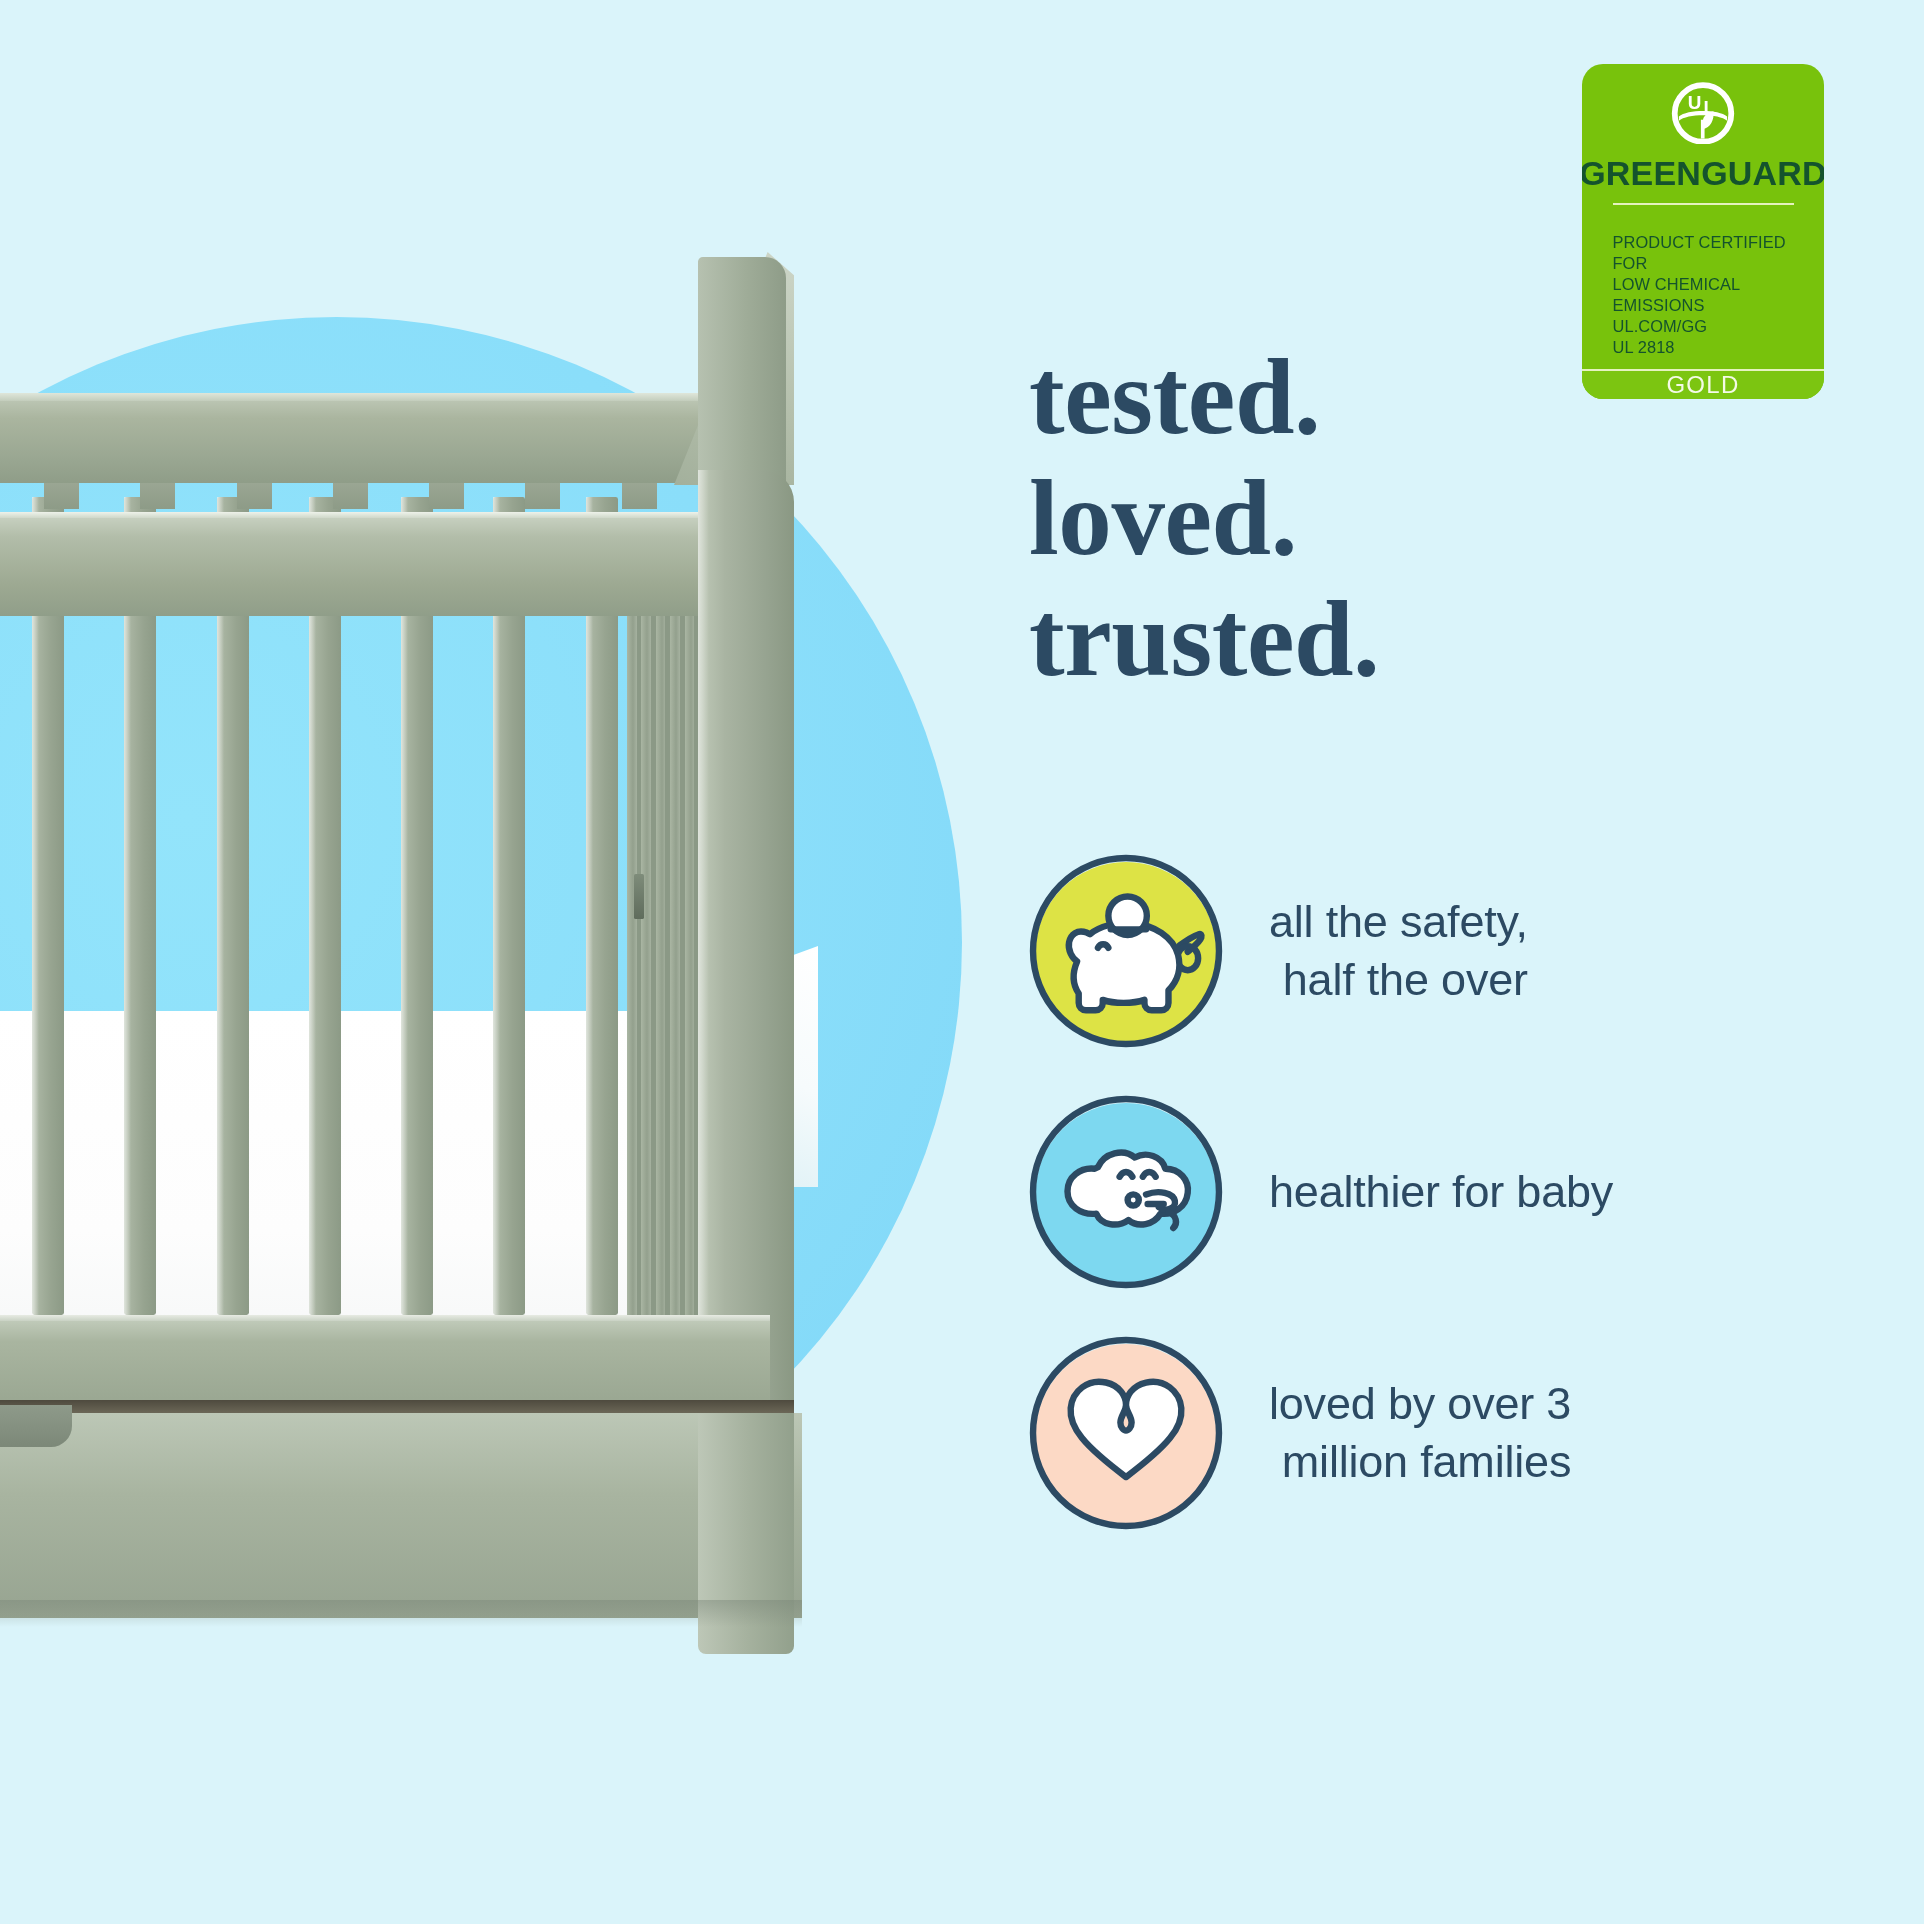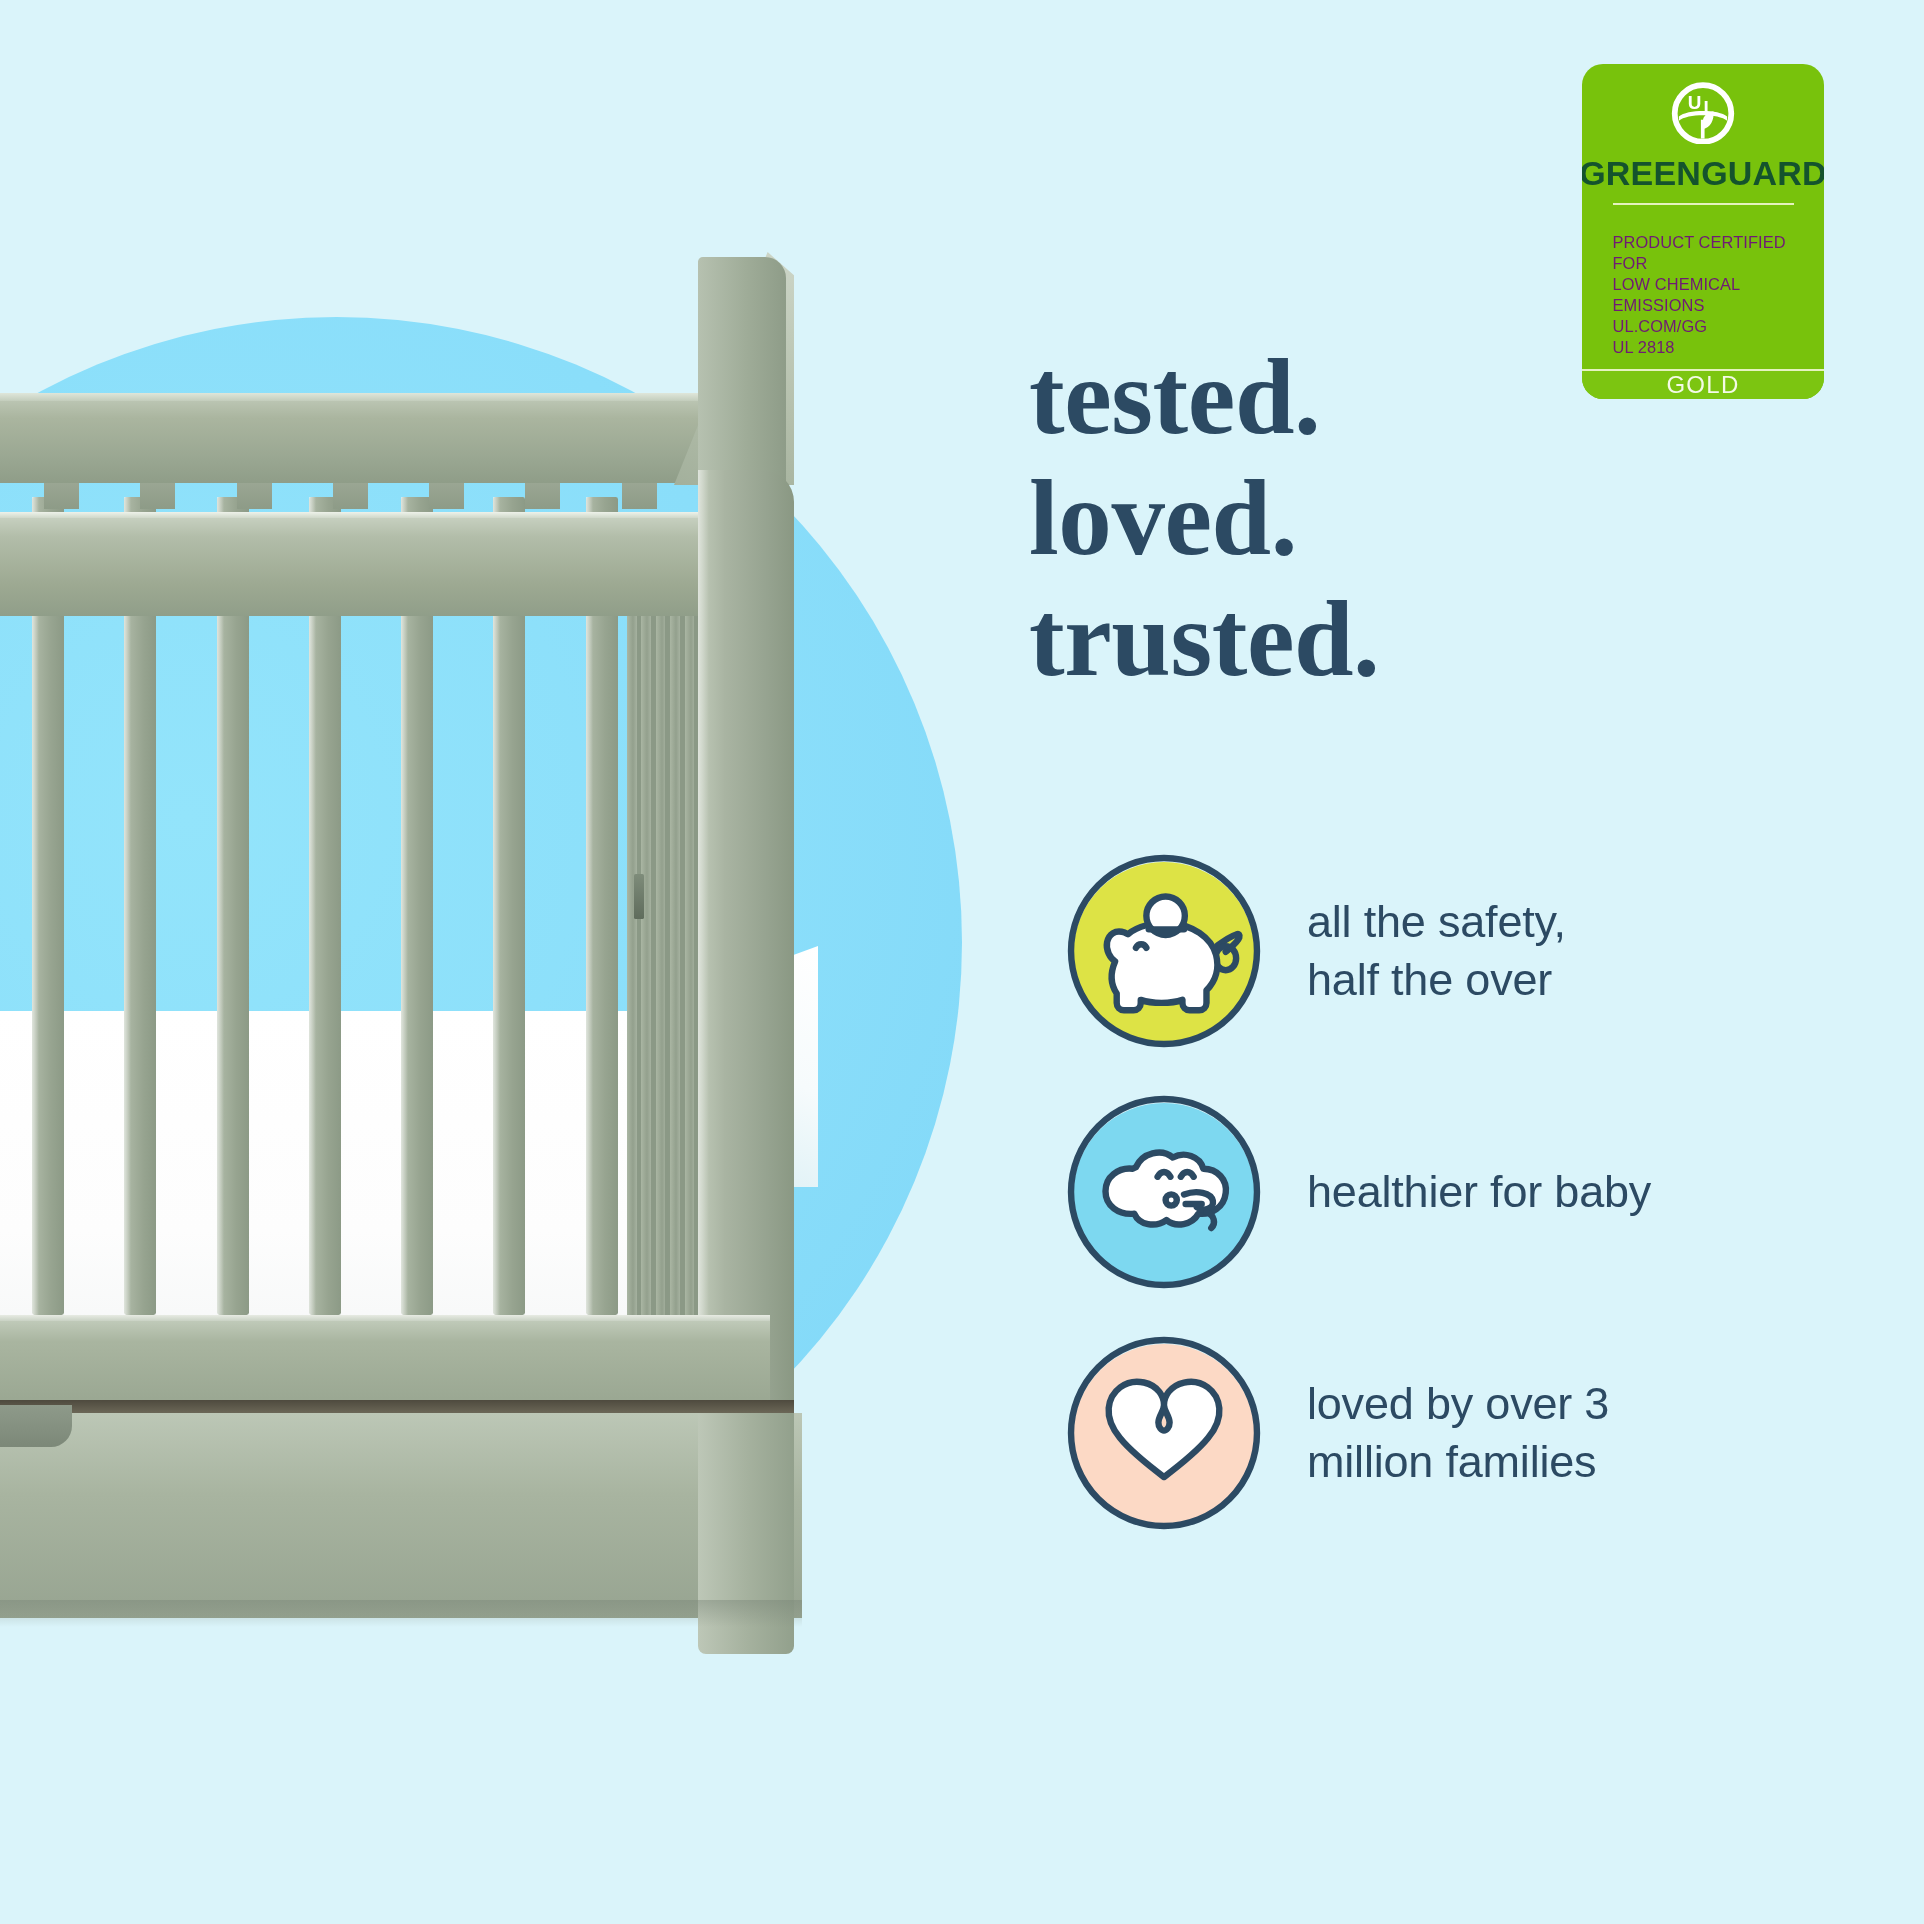--- a/index.html
+++ b/index.html
@@ -153,41 +153,41 @@
   .badge-ul{width:96px;height:96px;margin-top:6.4px;}
   .badge-title{
     color:#14532d;font-size:34px;font-weight:bold;letter-spacing:0.2px;
     margin-top:11.2px;line-height:1;
     font-family:"Liberation Sans",sans-serif;
   }
   .badge-divider{
     width:181px;height:3.2px;background:#e5f2bf;margin-top:13px;
   }
   .badge-lines{
-    width:181px;margin-top:27px;color:#701a75;font-size:16.4px;
+    width:181px;margin-top:27px;color:#14532d;font-size:16.4px;
     line-height:1.28;letter-spacing:0.1px;text-align:left;
   }
   .badge-gold-divider{width:242px;height:3.2px;background:#e5f2bf;margin-top:11.2px;}
   .badge-gold-wrap{
     width:242px;flex:1;background:#7cc511;
     display:flex;align-items:center;justify-content:center;
   }
   .badge-gold{color:#f4fae6;font-size:24px;letter-spacing:1.3px;}
 
   
   .headline{
     position:absolute;left:1029px;top:337px;width:626px;
     font-family:"Liberation Serif",serif;
     color:#2c4a63;font-weight:bold;
     font-size:107px;line-height:1.13;letter-spacing:-0.4px;
   }
   .headline div{white-space:nowrap;}
 
   
-  .benefits{position:absolute;left:1059px;top:830px;width:810px;}
+  .benefits{position:absolute;left:1021px;top:830px;width:810px;text-align:right;}
   .benefit{
     display:flex;align-items:center;height:241px;
   }
   .b-icon{
     position:relative;width:210px;height:210px;flex:0 0 210px;
   }
   .b-icon svg{position:absolute;left:0;top:0;width:210px;height:210px;}
   .b-text{
     margin-left:38px;color:#2c4a63;
     font-size:45px;line-height:1.27;letter-spacing:-0.2px;

